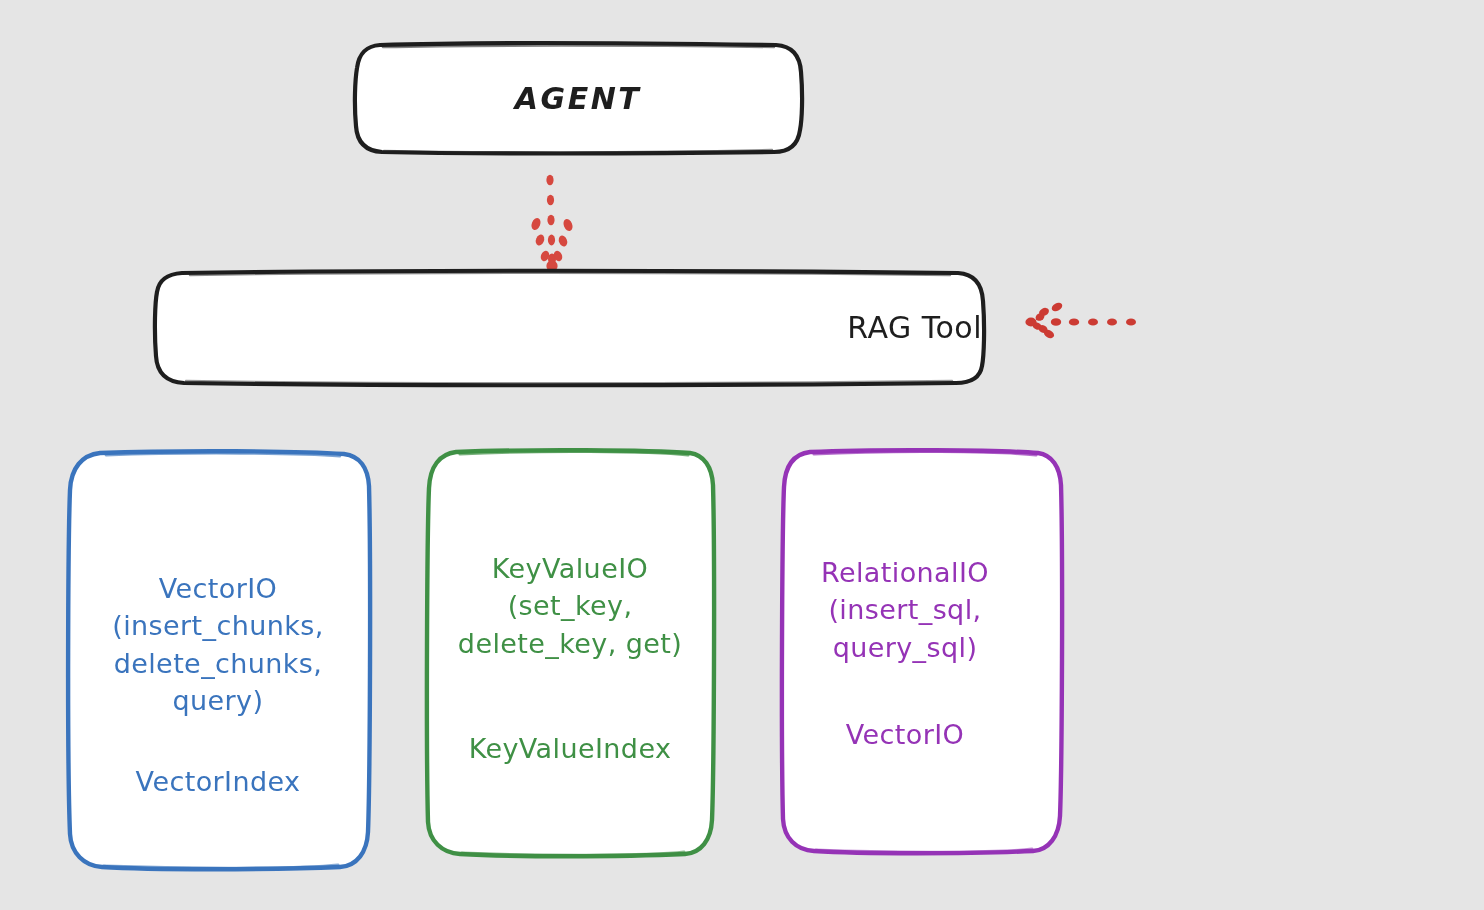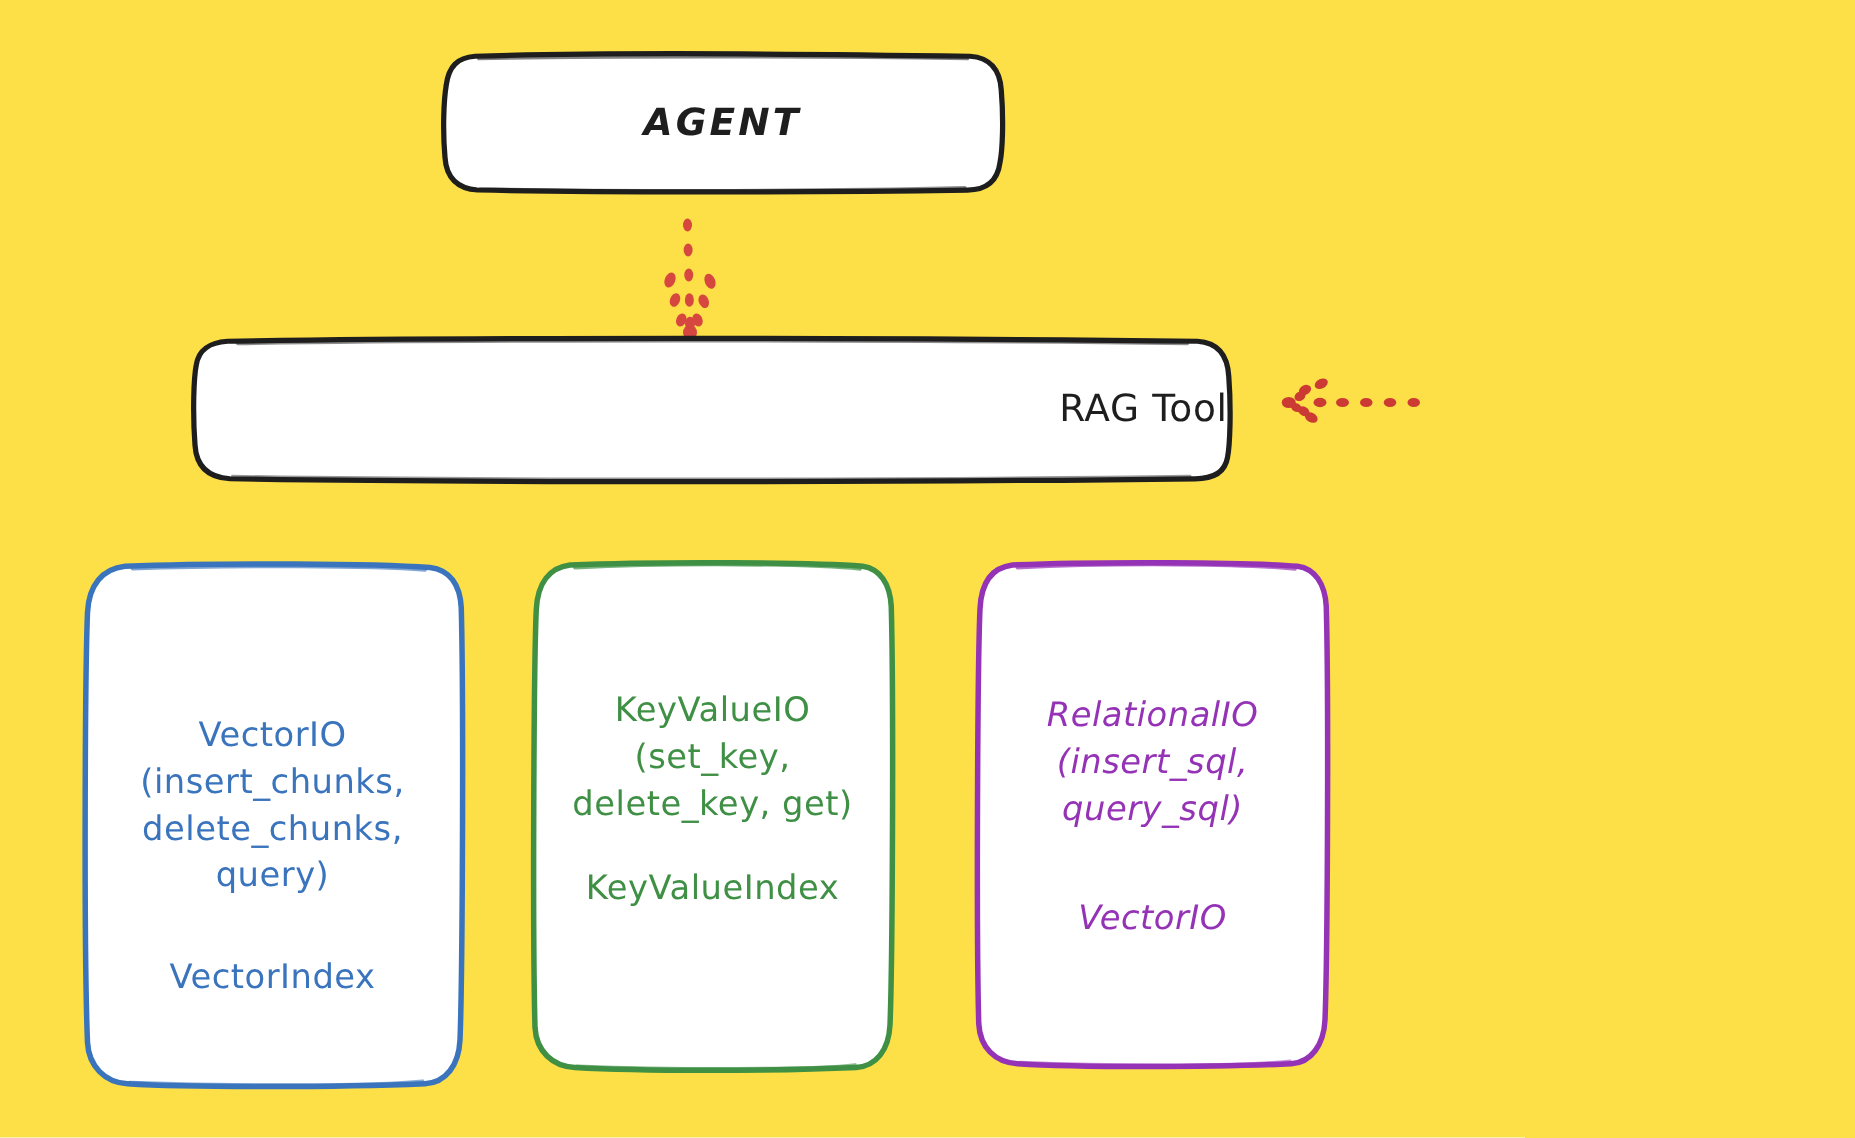--- a/index.html
+++ b/index.html
@@ -8,21 +8,21 @@
     padding: 0;
     background: #ffffff;
   }
   body {
     font-family: "DejaVu Sans", sans-serif;
   }
   #canvas {
     position: relative;
     width: 1484px;
     height: 910px;
-    background: #fde047;
+    background: #e5e5e5;
     overflow: hidden;
   }
   #sketch-layer {
     position: absolute;
     left: 0;
     top: 0;
     width: 1484px;
     height: 910px;
     pointer-events: none;
   }
@@ -96,31 +96,31 @@
   }
   #vectorio-box .provider-api { margin-top: 118px; }
   #vectorio-box .provider-index { margin-top: 44px; }
 
   #keyvalueio-box {
     left: 426px;
     top: 450px;
     width: 288px;
     height: 405px;
     color: #3f9045;
+    gap: 38px;
   }
   #keyvalueio-box .provider-api { margin-top: 100px; }
   #keyvalueio-box .provider-index { margin-top: 30px; }
 
   #relationalio-box {
-    left: 782px;
+    left: 765px;
     top: 450px;
     width: 280px;
     height: 402px;
     color: #9533b6;
-    font-style: italic;
   }
   #relationalio-box .provider-api { margin-top: 104px; }
   #relationalio-box .provider-index { margin-top: 50px; }
 
   
   #annotation-text {
     position: absolute;
     left: 1148px;
     top: 278px;
     width: 330px;

